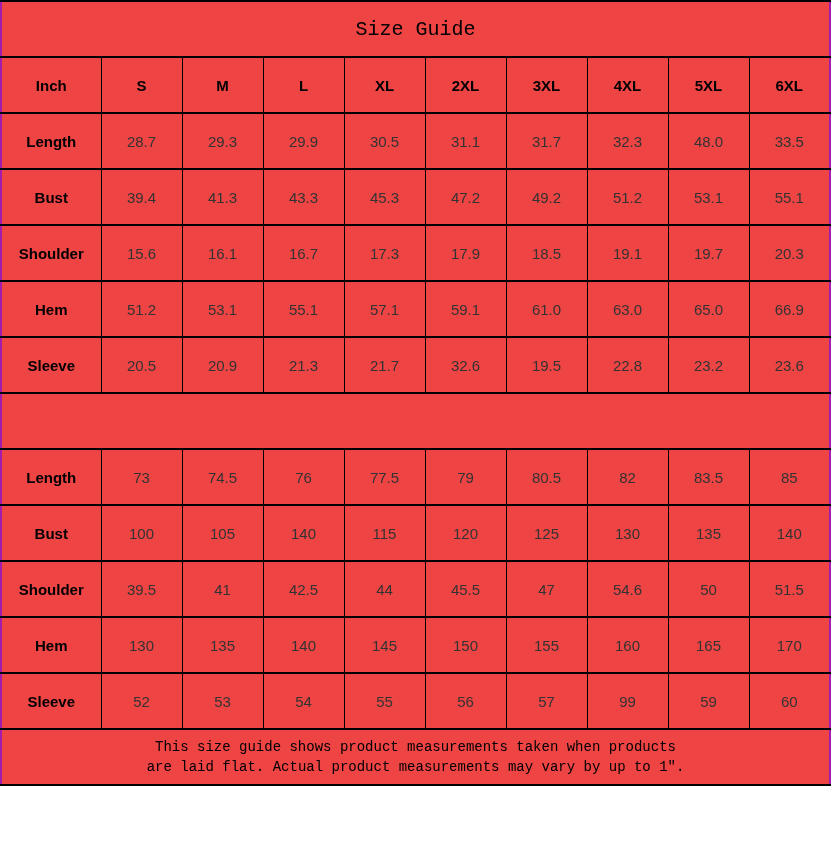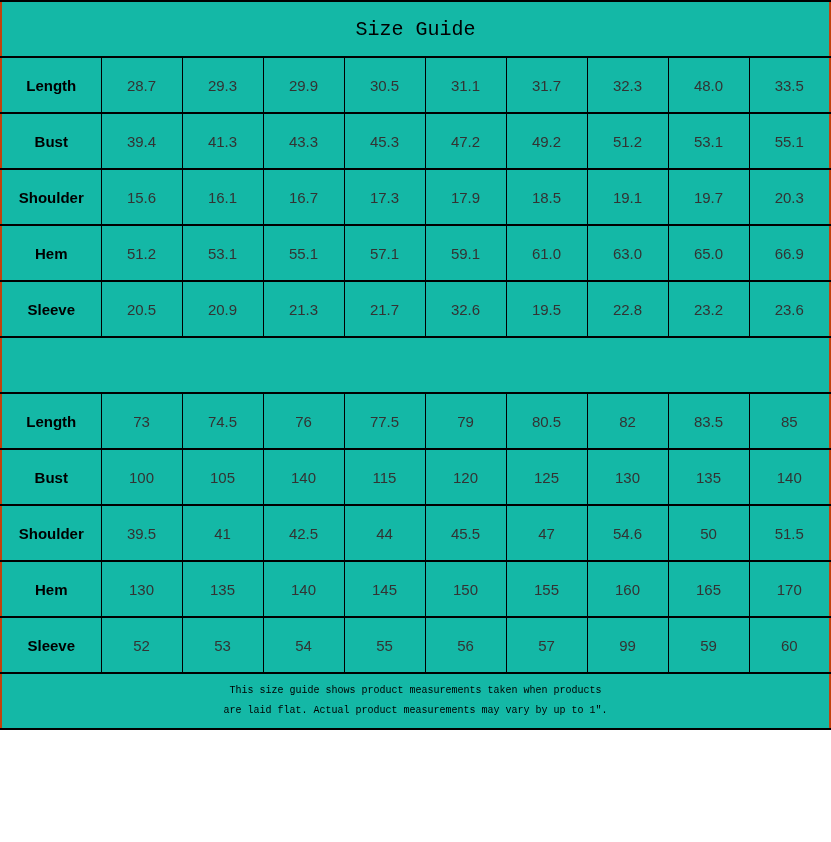--- a/index.html
+++ b/index.html
@@ -7,22 +7,22 @@
   .page {
     width: 831px;
     height: 842px;
     background: #ffffff;
     overflow: hidden;
   }
   table.size-guide {
     width: 831px;
     border-collapse: collapse;
     table-layout: fixed;
-    border: 2px solid #c2410c;
-    background: #14b8a6;
+    border: 2px solid #a21caf;
+    background: #ef4444;
   }
   table.size-guide th,
   table.size-guide td {
     border: 1px solid #000000;
     border-top-width: 2px;
     border-bottom-width: 2px;
     height: 56px;
     padding: 0;
     text-align: center;
     vertical-align: middle;
@@ -49,21 +49,21 @@
     color: #333333;
   }
   td.gap-cell {
     height: 56px;
     border-left-width: 0;
     border-right-width: 0;
   }
   td.footer-cell {
     height: 57px;
     font-family: "Liberation Mono", "DejaVu Sans Mono", monospace;
-    font-size: 10px;
+    font-size: 14px;
     line-height: 20px;
     color: #000000;
   }
 </style>
 </head>
 <body>
 
 <div class="page">
   <table class="size-guide">
     <colgroup>
@@ -77,20 +77,32 @@
       <col style="width:81px">
         <col style="width:81px">
         <col style="width:81px">
     </colgroup>
     <tbody>
       <tr>
         <td class="title-cell" colspan="10">Size Guide</td>
       </tr>
     </tbody>
     <tbody>
+        <tr>
+          <th class="unit-header">Inch</th>
+          <th class="size-header">S</th>
+          <th class="size-header">M</th>
+          <th class="size-header">L</th>
+          <th class="size-header">XL</th>
+          <th class="size-header">2XL</th>
+          <th class="size-header">3XL</th>
+          <th class="size-header">4XL</th>
+          <th class="size-header">5XL</th>
+          <th class="size-header">6XL</th>
+        </tr>
         <tr>
           <th class="row-label">Length</th>
           <td class="value-cell">28.7</td>
           <td class="value-cell">29.3</td>
           <td class="value-cell">29.9</td>
           <td class="value-cell">30.5</td>
           <td class="value-cell">31.1</td>
           <td class="value-cell">31.7</td>
           <td class="value-cell">32.3</td>
           <td class="value-cell">48.0</td>

